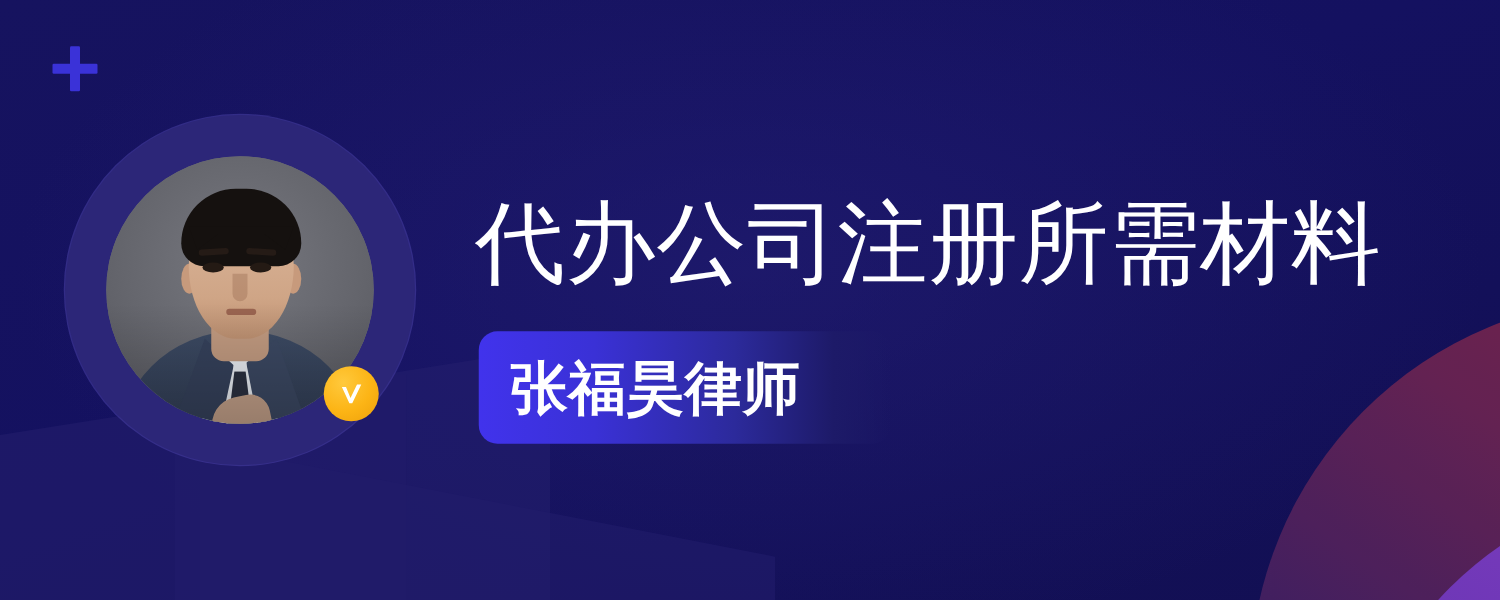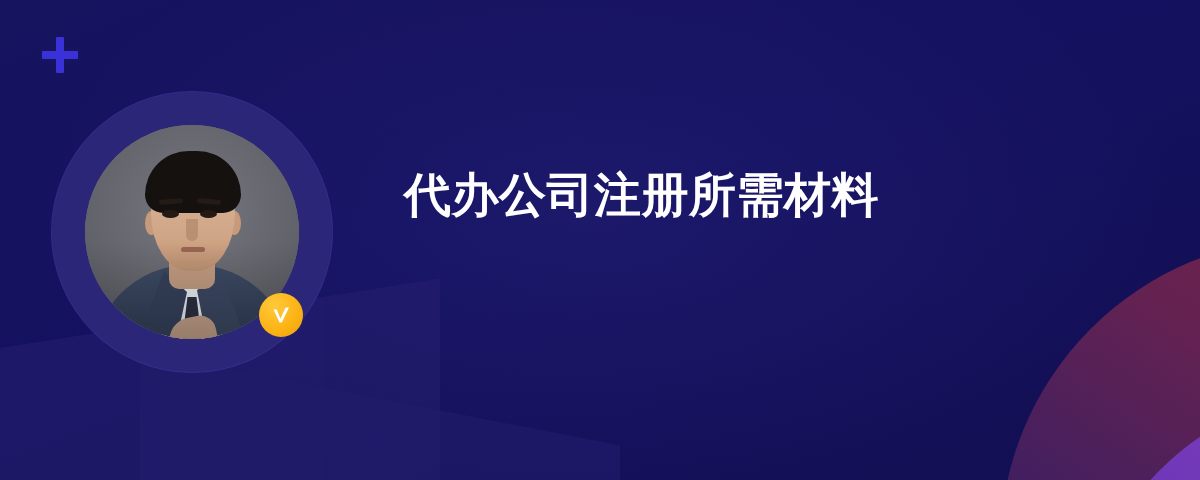--- a/index.html
+++ b/index.html
@@ -258,25 +258,25 @@
     background: radial-gradient(circle at 35% 30%, #ffc93c 0%, #fcb415 55%, #eda00b 100%);
     display: flex;
     align-items: center;
     justify-content: center;
   }
   .verified svg { display: block; }
 
   
   .title {
     position: absolute;
-    left: 404px;
+    left: 380px;
     top: 157px;
-    font-size: 47px;
+    font-size: 72px;
     line-height: 76px;
-    font-weight: 700;
+    font-weight: 400;
     color: #ffffff;
     letter-spacing: 0.5px;
     white-space: nowrap;
   }
   .name-badge {
     position: absolute;
     left: 383px;
     top: 265px;
     width: 330px;
     height: 90px;
@@ -341,14 +341,17 @@
   </div>
 
   <div class="verified">
     <svg width="26" height="26" viewBox="0 0 26 26" aria-hidden="true">
       <path d="M5.5 7.5 L11.5 20.5 L13.8 20.5 L21.0 5.5 L17.6 5.5 L12.4 16.4 L8.8 7.5 Z" fill="#ffffff"></path>
     </svg>
   </div>
 
   <div class="title">代办公司注册所需材料</div>
 
+  <div class="name-badge">
+    <span class="name-text">张福昊律师</span>
+  </div>
 
 </div>
 
 </body></html>

